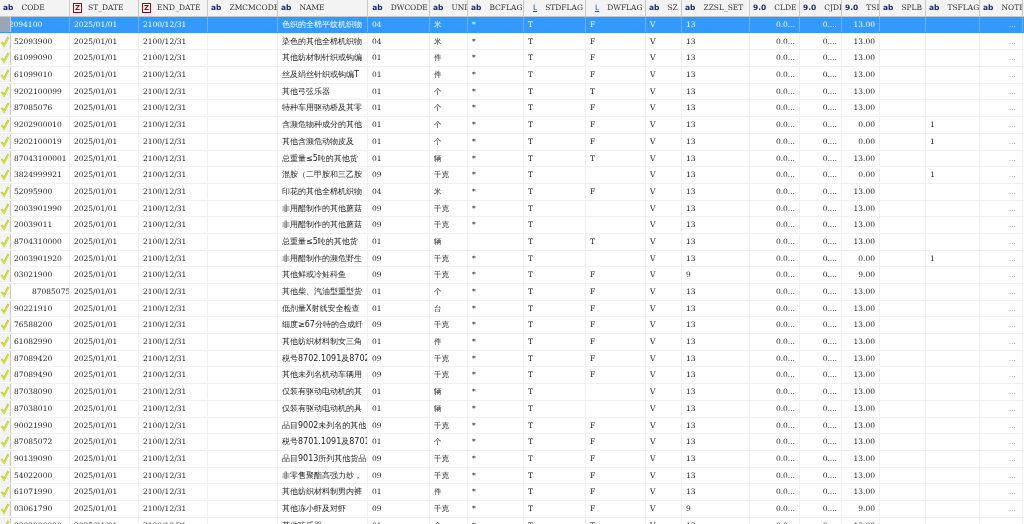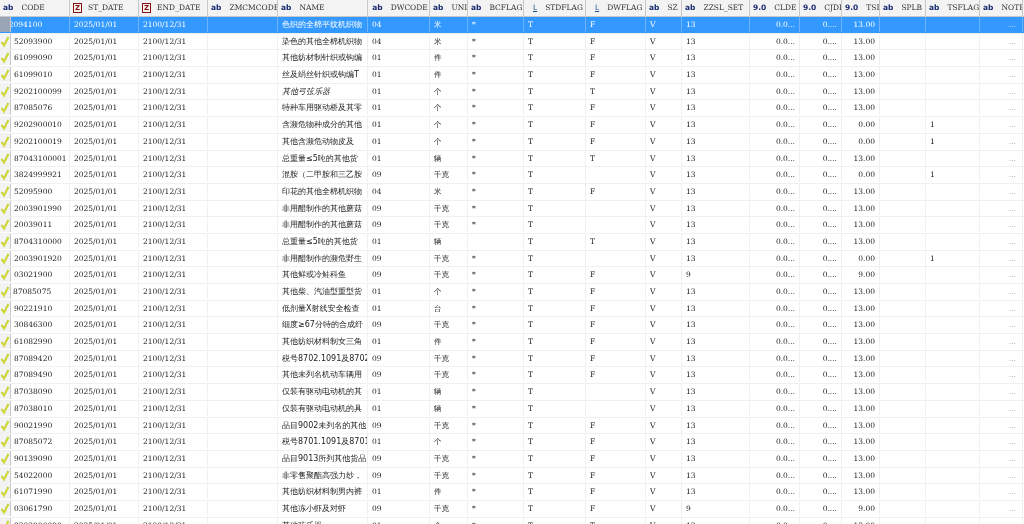--- a/index.html
+++ b/index.html
@@ -138,21 +138,21 @@
         <div class="cell dots" style="width: 43px;">...</div>
       </div>
       <div class="row">
         <div class="cell" style="width: 70px; padding-left: 14px; position: relative;"><span style="position: absolute; left: 0px; top: 0px; width: 10px; height: 15px; background: rgb(243, 243, 243); border-right: 1px solid rgb(200, 200, 200);"><svg width="10" height="15" viewBox="0 0 10 15">
               <path d="M1.5 8 L4 11.5 L8.5 3" stroke="#b8c82a" stroke-width="2" fill="none"></path>
               <path d="M1.5 8.5 L4 12 L8.5 3.5" stroke="#e6e640" stroke-width="1" fill="none"></path>
             </svg></span><span>9202100099</span></div>
         <div class="cell" style="width: 69px;">2025/01/01</div>
         <div class="cell" style="width: 69px;">2100/12/31</div>
         <div class="cell" style="width: 70px;"></div>
-        <div class="cell cname" style="width: 90px; font-style: italic;">其他弓弦乐器</div>
+        <div class="cell cname" style="width: 90px;">其他弓弦乐器</div>
         <div class="cell" style="width: 62px;">01</div>
         <div class="cell" style="width: 38px;">个</div>
         <div class="cell" style="width: 56px;">*</div>
         <div class="cell" style="width: 62px;">T</div>
         <div class="cell" style="width: 60px;">T</div>
         <div class="cell" style="width: 36px;">V</div>
         <div class="cell" style="width: 68px;">13</div>
         <div class="cell num" style="width: 50px;">0.0...</div>
         <div class="cell num" style="width: 42px;">0....</div>
         <div class="cell num" style="width: 38px;">13.00</div>
@@ -407,21 +407,21 @@
         <div class="cell" style="width: 36px;">V</div>
         <div class="cell" style="width: 68px;">9</div>
         <div class="cell num" style="width: 50px;">0.0...</div>
         <div class="cell num" style="width: 42px;">0....</div>
         <div class="cell num" style="width: 38px;">9.00</div>
         <div class="cell" style="width: 46px;"></div>
         <div class="cell" style="width: 54px;"></div>
         <div class="cell dots" style="width: 43px;">...</div>
       </div>
       <div class="row">
-        <div class="cell" style="width: 70px; padding-left: 13px; position: relative;"><span style="position: absolute; left: 0px; top: 0px; width: 10px; height: 15px; background: rgb(243, 243, 243); border-right: 1px solid rgb(200, 200, 200);"><svg width="10" height="15" viewBox="0 0 10 15">
+        <div class="cell" style="width: 70px; padding-left: 32px; position: relative;"><span style="position: absolute; left: 0px; top: 0px; width: 10px; height: 15px; background: rgb(243, 243, 243); border-right: 1px solid rgb(200, 200, 200);"><svg width="10" height="15" viewBox="0 0 10 15">
               <path d="M1.5 8 L4 11.5 L8.5 3" stroke="#b8c82a" stroke-width="2" fill="none"></path>
               <path d="M1.5 8.5 L4 12 L8.5 3.5" stroke="#e6e640" stroke-width="1" fill="none"></path>
             </svg></span><span>87085075</span></div>
         <div class="cell" style="width: 69px;">2025/01/01</div>
         <div class="cell" style="width: 69px;">2100/12/31</div>
         <div class="cell" style="width: 70px;"></div>
         <div class="cell cname" style="width: 90px;">其他柴、汽油型重型货</div>
         <div class="cell" style="width: 62px;">01</div>
         <div class="cell" style="width: 38px;">个</div>
         <div class="cell" style="width: 56px;">*</div>
@@ -456,21 +456,21 @@
         <div class="cell num" style="width: 42px;">0....</div>
         <div class="cell num" style="width: 38px;">13.00</div>
         <div class="cell" style="width: 46px;"></div>
         <div class="cell" style="width: 54px;"></div>
         <div class="cell dots" style="width: 43px;">...</div>
       </div>
       <div class="row">
         <div class="cell" style="width: 70px; padding-left: 14px; position: relative;"><span style="position: absolute; left: 0px; top: 0px; width: 10px; height: 15px; background: rgb(243, 243, 243); border-right: 1px solid rgb(200, 200, 200);"><svg width="10" height="15" viewBox="0 0 10 15">
               <path d="M1.5 8 L4 11.5 L8.5 3" stroke="#b8c82a" stroke-width="2" fill="none"></path>
               <path d="M1.5 8.5 L4 12 L8.5 3.5" stroke="#e6e640" stroke-width="1" fill="none"></path>
-            </svg></span><span>30846300</span></div>
+            </svg></span><span>76588200</span></div>
         <div class="cell" style="width: 69px;">2025/01/01</div>
         <div class="cell" style="width: 69px;">2100/12/31</div>
         <div class="cell" style="width: 70px;"></div>
         <div class="cell cname" style="width: 90px;">细度≥67分特的合成纤</div>
         <div class="cell" style="width: 62px;">09</div>
         <div class="cell" style="width: 38px;">千克</div>
         <div class="cell" style="width: 56px;">*</div>
         <div class="cell" style="width: 62px;">T</div>
         <div class="cell" style="width: 60px;">F</div>
         <div class="cell" style="width: 36px;">V</div>

